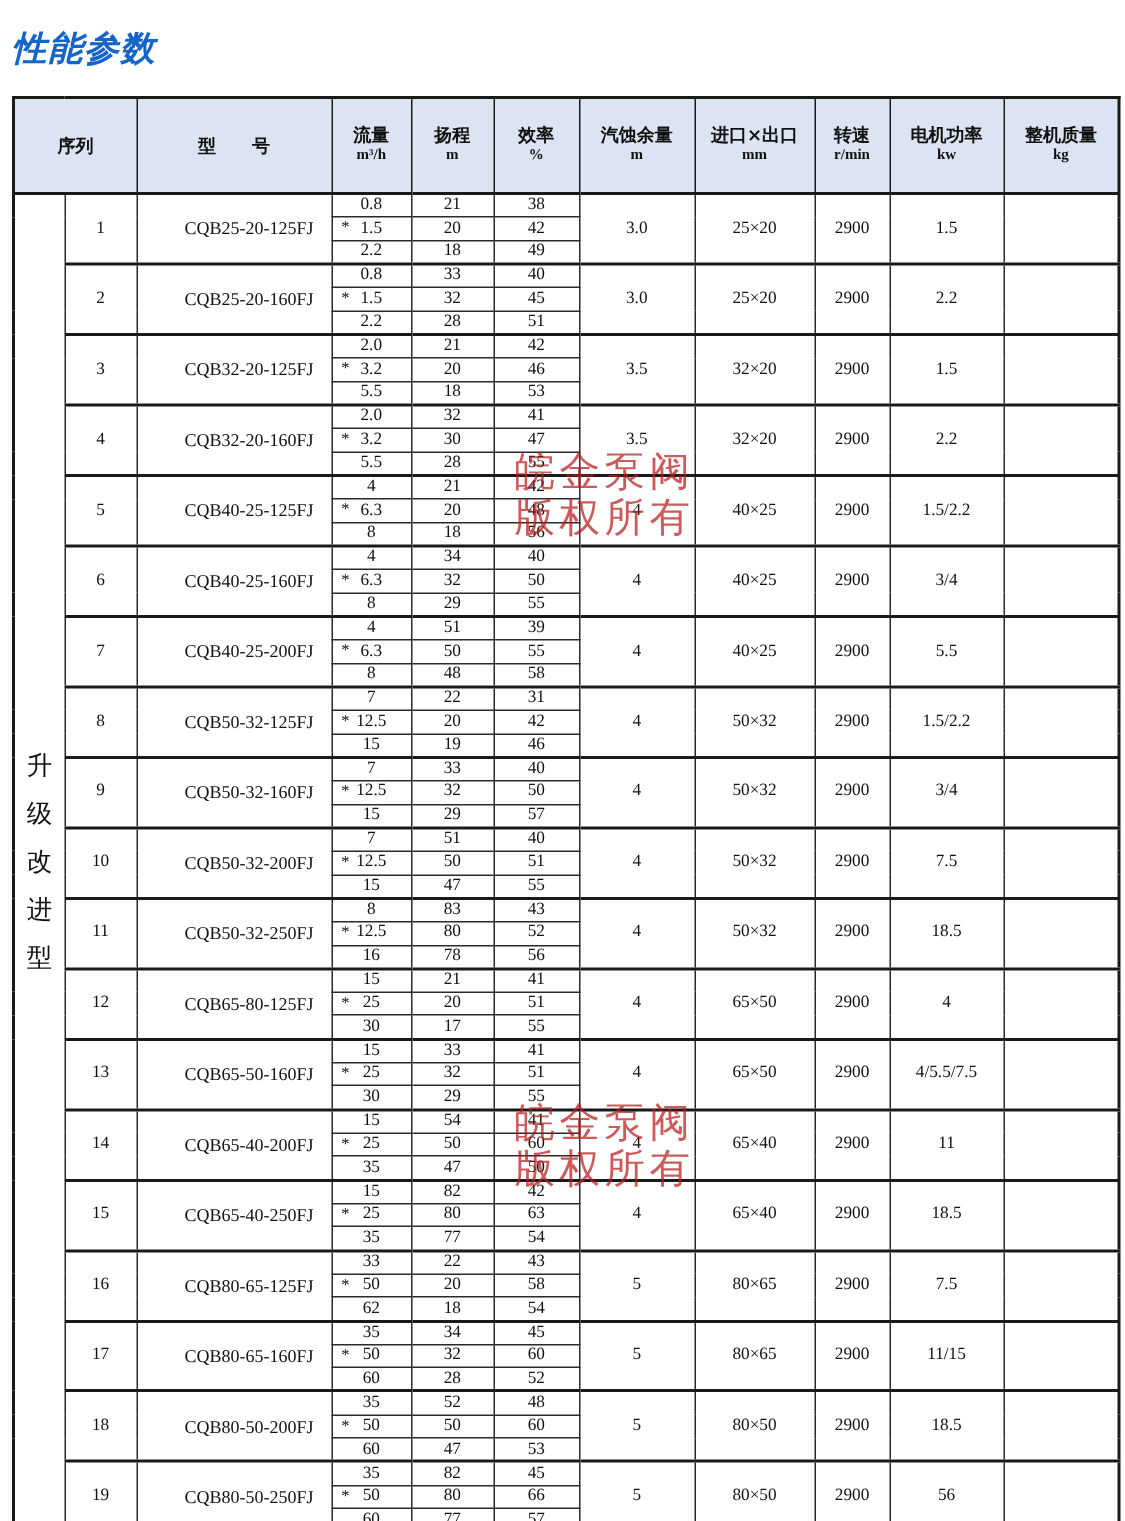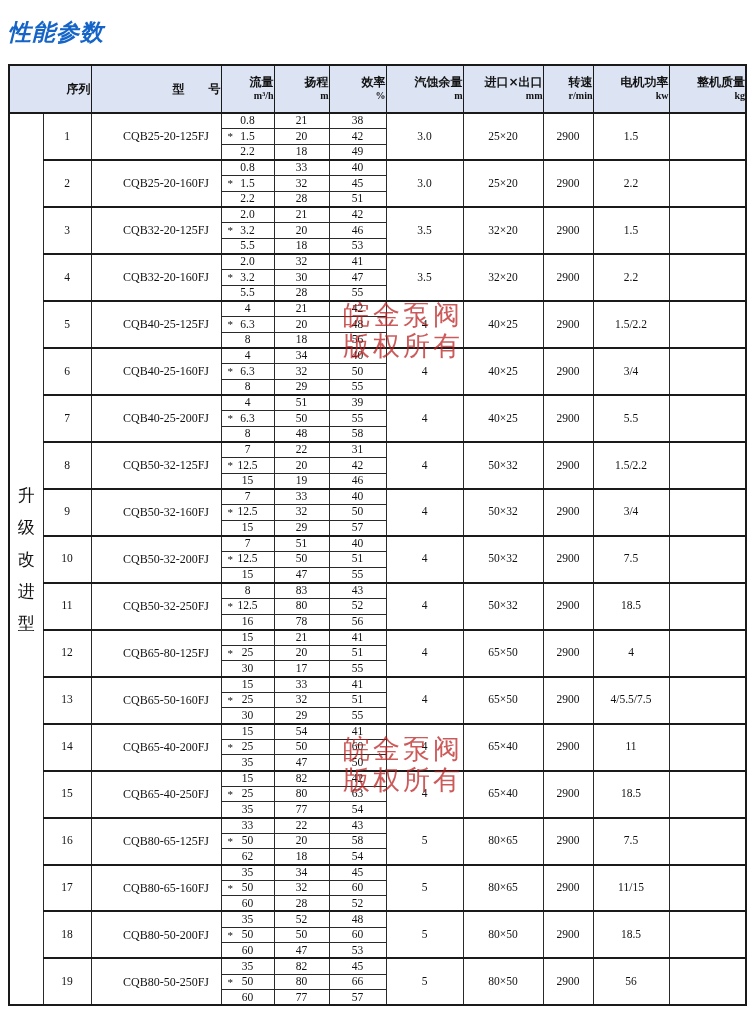--- a/index.html
+++ b/index.html
@@ -18,24 +18,24 @@
     font-style:italic;
   }
   table.spec {
     position:absolute; left:8px; top:64px;
     width:737px; border-collapse:collapse; table-layout:fixed;
     border:2px solid #1a1a1a;
   }
   thead th {
     background:#dce3f2;
     border:1px solid #1a1a1a; border-bottom:2px solid #1a1a1a;
-    height:48px; padding:0;
+    height:64px; padding:0;
     font-family:"DejaVu Sans", sans-serif;
     font-size:12px; font-weight:bold; line-height:1.25;
-    text-align:right; vertical-align:middle;
+    text-align:center; vertical-align:middle;
   }
   thead th .unit {
     display:block;
     font-family:"Liberation Serif", serif;
     font-size:10px; font-weight:bold;
   }
   tbody td {
     border:1px solid #2a2a2a;
     padding:0; text-align:center; vertical-align:middle;
     font-size:11.5px; line-height:1;

